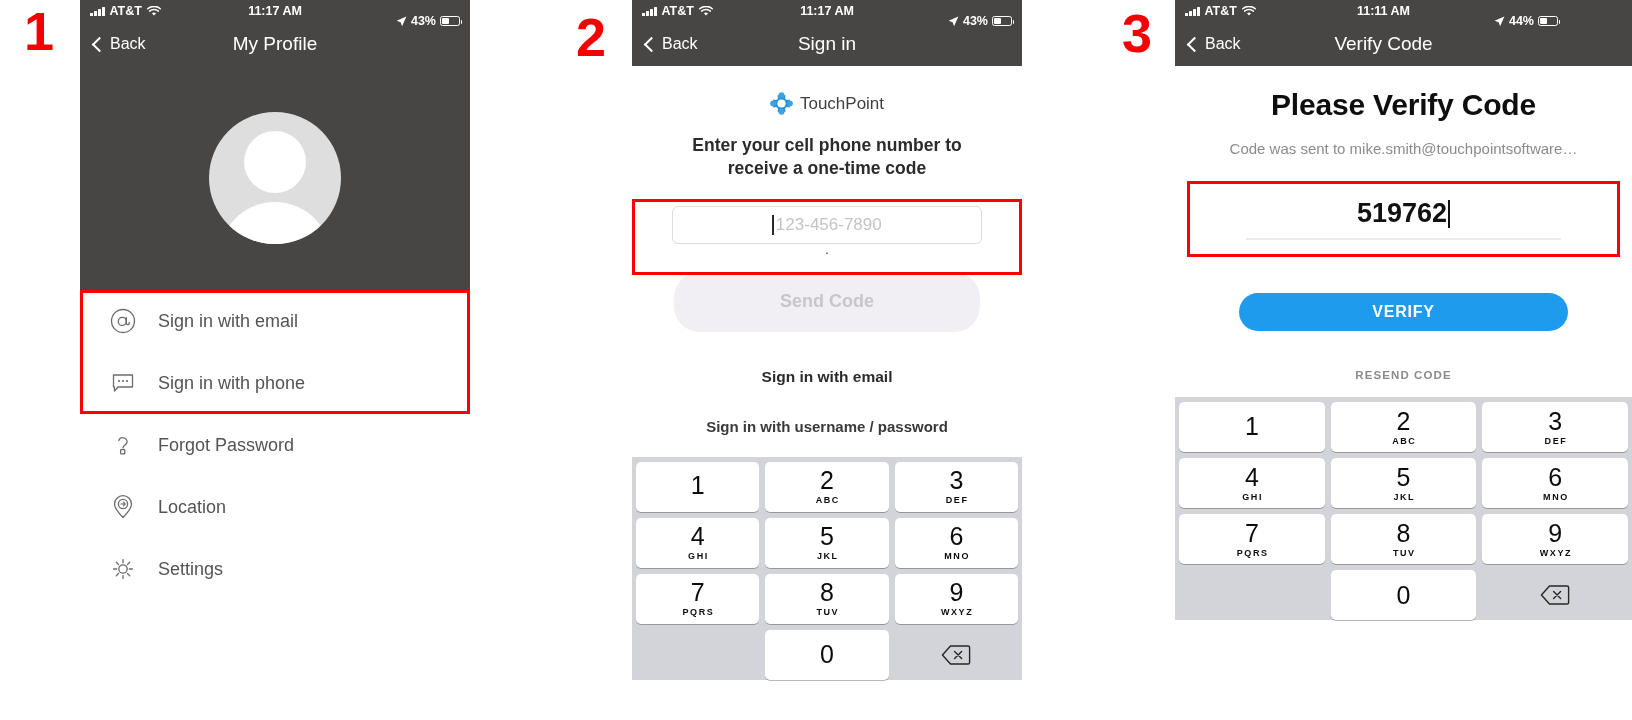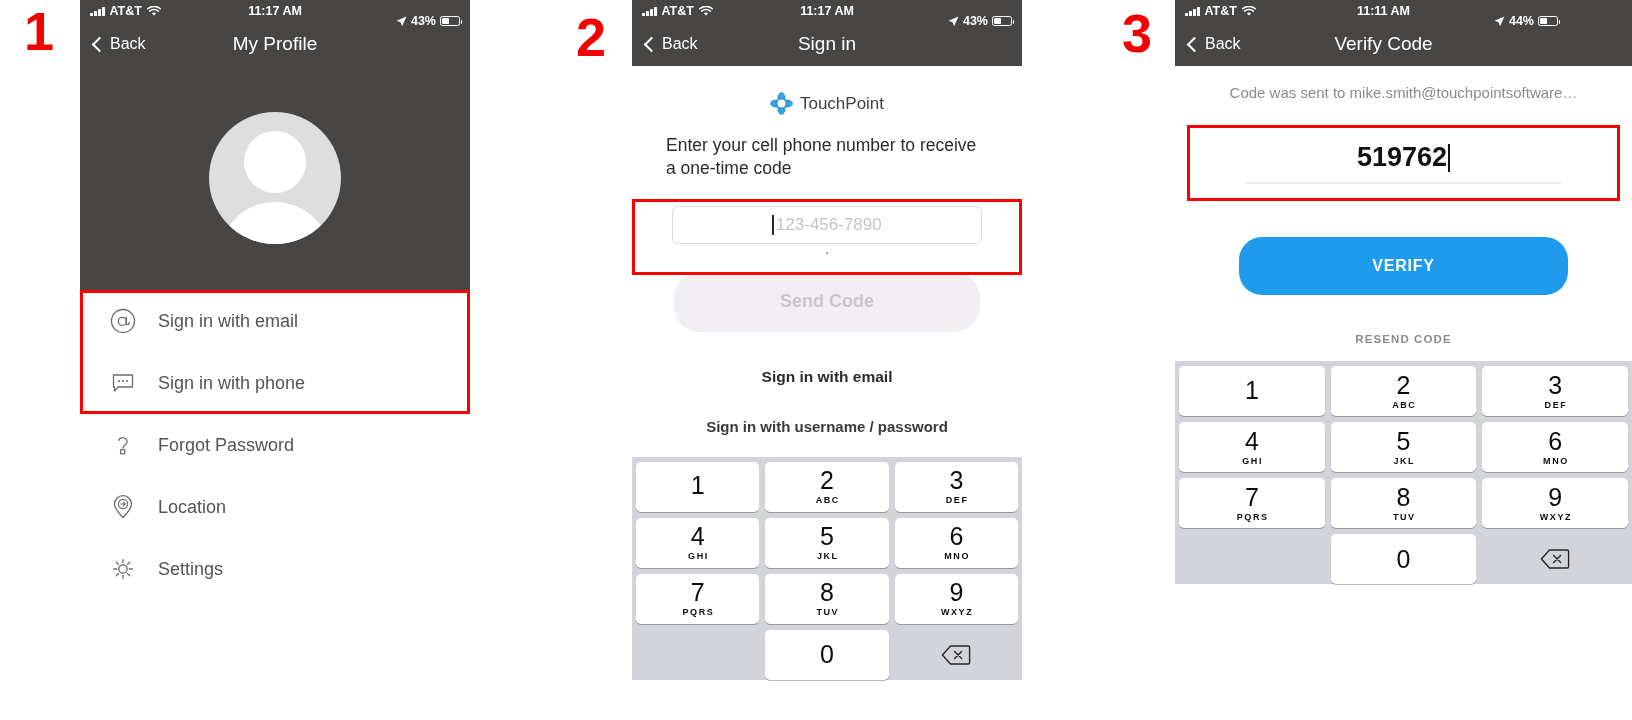--- a/index.html
+++ b/index.html
@@ -110,22 +110,22 @@
     position: absolute; border: 3px solid #fd0000; pointer-events: none;
   }
 
   
   .logo-row {
     display: flex; align-items: center; justify-content: center;
     gap: 7px; margin-top: 26px;
   }
   .logo-text { font-size: 17px; color: #3f3f3f; }
   .prompt {
-    font-size: 17.5px; color: #2b2b2b;
-    line-height: 1.3; margin: 19px 34px 0;
+    text-align: center; font-size: 17.5px; color: #2b2b2b;
+    line-height: 1.3; margin: 19px 34px 0; font-weight: bold;
   }
   .phone-field-wrap { margin: 26px 40px 0; }
   .phone-field {
     height: 38px; border: 1px solid #dcdcdc; border-radius: 6px;
     display: flex; align-items: center; justify-content: center;
     background: #fff; position: relative;
   }
   .caret {
     width: 1.6px; height: 20px; background: #2b2b2b; margin-right: 2px;
   }
@@ -184,21 +184,21 @@
   }
   .code-val {
     font-size: 27px; font-weight: bold; color: #111;
     display: flex; align-items: center;
   }
   .code-caret { width: 2px; height: 28px; background: #111; margin-left: 1px; }
   .code-underline {
     width: 74%; height: 1.5px; background: #ececec; margin-top: 9px;
   }
   .verify-btn {
-    margin: 36px 64px 0; height: 58px; border-radius: 23px;
+    margin: 36px 64px 0; height: 38px; border-radius: 23px;
     background: #1f9bee; color: #fff;
     display: flex; align-items: center; justify-content: center;
     font-size: 16px; font-weight: bold; letter-spacing: .8px;
   }
   .resend {
     text-align: center; margin-top: 38px; font-size: 11.5px;
     font-weight: bold; letter-spacing: 1.1px; color: #8b8b8b;
   }
 </style>
 </head>
@@ -471,20 +471,21 @@
     </div>
 
     <div class="navbar">
       <div class="nav-back">
         <span class="chev"></span>
         <span>Back</span>
       </div>
       <div class="nav-title">Verify Code</div>
     </div>
 
+    <div class="verify-title">Please Verify Code</div>
     <div class="sent-to">Code was sent to mike.smith@touchpointsoftware…</div>
 
     <div class="code-wrap">
       <div class="code-box">
         <span class="code-val">
           <span>519762</span>
           <span class="code-caret"></span>
         </span>
         <span class="code-underline"></span>
       </div>

